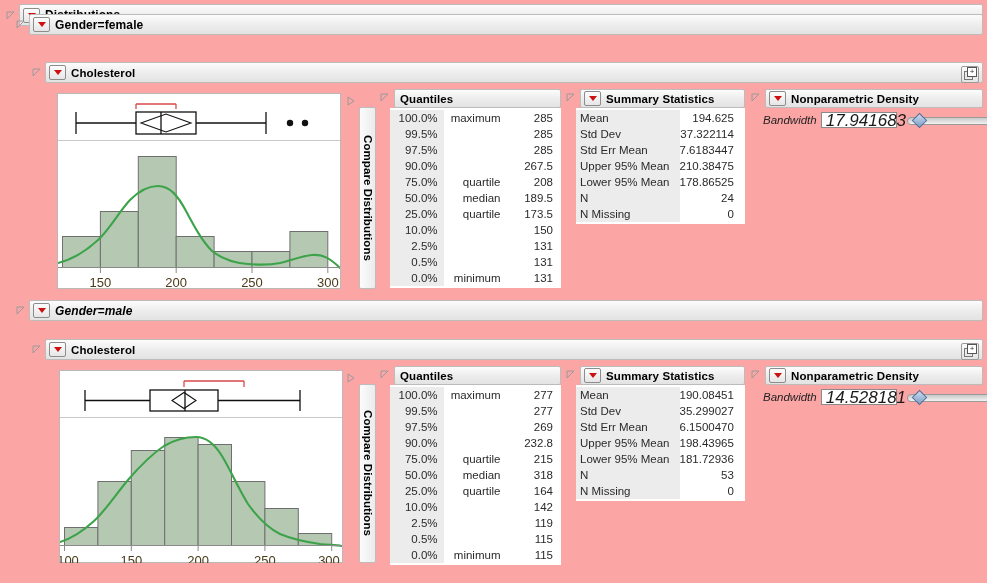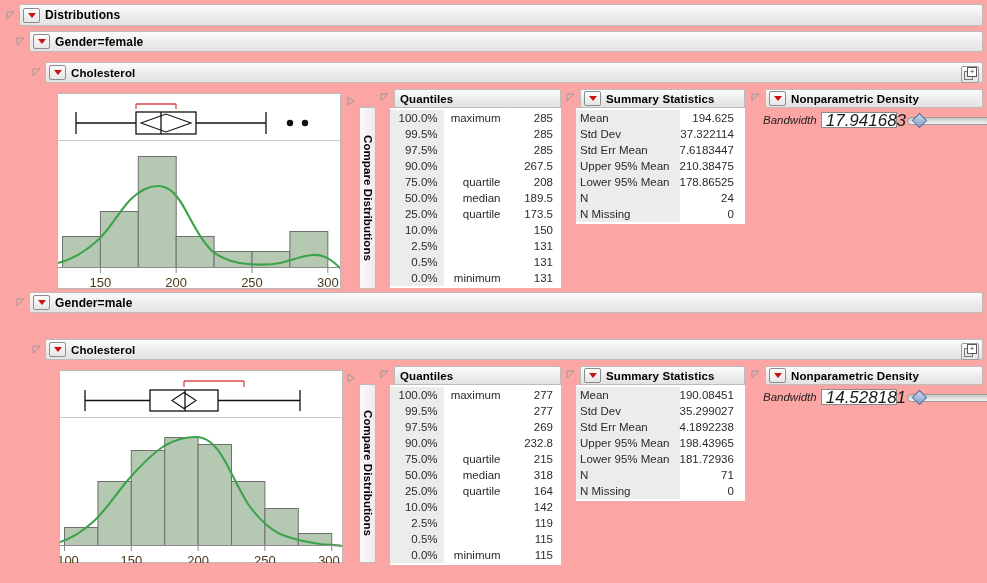--- a/index.html
+++ b/index.html
@@ -202,21 +202,21 @@
         </svg>
     </span>
     <div class="outline-bar" style="flex:1;height:22px;">
       <span class="redbtn">
           <i></i>
         </span>
       <span class="outline-title">Distributions</span>
     </div>
   </div>
 
-  <div class="outline-row" style="position:absolute;left:14px;top:31px;width:969px;">
+  <div class="outline-row" style="position:absolute;left:14px;top:14px;width:969px;">
     <span class="tri">
       <svg width="13" height="13" viewBox="0 0 13 13">
           <path d="M3 3 L10 3 L3 10 Z" fill="none" stroke="#9a9a9a" stroke-width="1"></path>
         </svg>
     </span>
     <div class="outline-bar" style="flex:1;height:21px;">
       <span class="redbtn">
           <i></i>
         </span>
       <span class="outline-title">Gender=female</span>
@@ -446,21 +446,21 @@
     <div class="bw-row" style="margin-left:11px;">
       <span class="bw-label">Bandwidth</span>
       <span class="bw-input">17.941683</span>
       <span class="slider">
         <span class="slider-track"></span>
         <span class="slider-thumb"></span>
       </span>
     </div>
   </div>
 
-  <div class="outline-row" style="position:absolute;left:14px;top:292px;width:969px;">
+  <div class="outline-row" style="position:absolute;left:14px;top:300px;width:969px;font-style:italic;">
     <span class="tri">
       <svg width="13" height="13" viewBox="0 0 13 13">
           <path d="M3 3 L10 3 L3 10 Z" fill="none" stroke="#9a9a9a" stroke-width="1"></path>
         </svg>
     </span>
     <div class="outline-bar" style="flex:1;height:21px;">
       <span class="redbtn">
           <i></i>
         </span>
       <span class="outline-title">Gender=male</span>
@@ -642,33 +642,33 @@
             <tr>
               <td class="s-label">Mean</td>
               <td class="s-val">190.08451</td>
             </tr>
             <tr>
               <td class="s-label">Std Dev</td>
               <td class="s-val">35.299027</td>
             </tr>
             <tr>
               <td class="s-label">Std Err Mean</td>
-              <td class="s-val">4.1892238</td>
+              <td class="s-val">6.1500470</td>
             </tr>
             <tr>
               <td class="s-label">Upper 95% Mean</td>
               <td class="s-val">198.43965</td>
             </tr>
             <tr>
               <td class="s-label">Lower 95% Mean</td>
               <td class="s-val">181.72936</td>
             </tr>
             <tr>
               <td class="s-label">N</td>
-              <td class="s-val">71</td>
+              <td class="s-val">53</td>
             </tr>
             <tr>
               <td class="s-label">N Missing</td>
               <td class="s-val">0</td>
             </tr>
           </tbody>
       </table>
     </div>
   </div>
 

